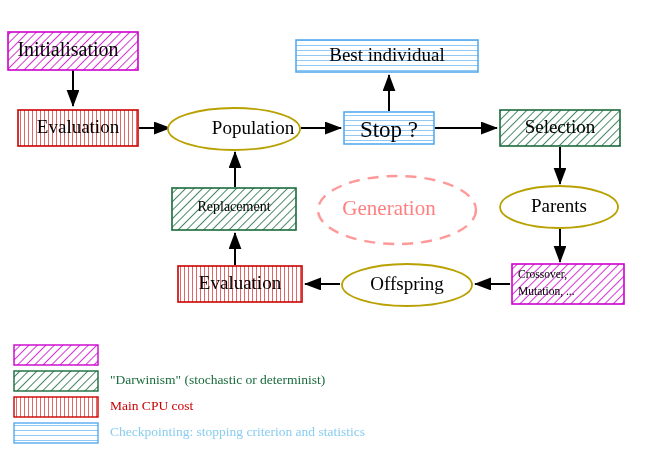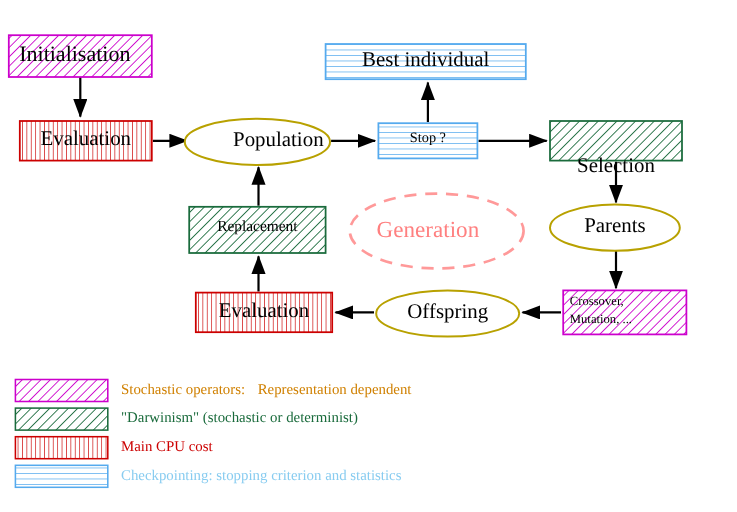--- a/index.html
+++ b/index.html
@@ -110,43 +110,39 @@
 </svg>
 
 <div class="node-label" style="left:8px;top:38px;width:120px;font-size:20px;">Initialisation</div>
 
 <div class="node-label" style="left:18px;top:116px;width:120px;font-size:19px;">Evaluation</div>
 
 <div class="node-label" style="left:168px;top:117px;width:132px;font-size:19px;padding-left:19px;">Population</div>
 
 <div class="node-label" style="left:296px;top:44px;width:182px;font-size:19px;">Best individual</div>
 
-<div class="node-label" style="left:344px;top:117px;width:90px;font-size:13px;">Stop ?</div>
+<div class="node-label" style="left:344px;top:117px;width:90px;font-size:23px;">Stop ?</div>
 
-<div class="node-label" style="left:500px;top:116px;width:120px;font-size:19px;margin-top:24px;">Selection</div>
+<div class="node-label" style="left:500px;top:116px;width:120px;font-size:19px;">Selection</div>
 
 <div class="node-label" style="left:500px;top:195px;width:118px;font-size:19px;">Parents</div>
 
 <div class="node-label" style="left:342px;top:273px;width:130px;font-size:19px;">Offspring</div>
 
 <div class="node-label" style="left:514px;top:266px;width:112px;font-size:11.5px;text-align:left;line-height:1.45;padding-left:4px;">
   <span style="white-space:pre-line;">Crossover,
 Mutation, ...</span>
 </div>
 
 <div class="node-label" style="left:178px;top:272px;width:124px;font-size:19px;">Evaluation</div>
 
 <div class="node-label" style="left:172px;top:199px;width:124px;font-size:14px;">Replacement</div>
 
 <div class="node-label" style="left:310px;top:196px;width:158px;font-size:21px;color:#ff8080;text-align:center;">Generation</div>
 
-<div class="legend-label" style="left:110px;top:346px;">
-  <span style="color:#d08000;">Stochastic operators:</span>
-  <span style="color:#d08000;margin-left:8px;">Representation dependent</span>
-</div>
 
 <div class="legend-label" style="left:110px;top:372px;color:#1a6b3c;">"Darwinism" (stochastic or determinist)</div>
 
 <div class="legend-label" style="left:110px;top:398px;color:#cc0000;">Main CPU cost</div>
 
 <div class="legend-label" style="left:110px;top:424px;color:#88ccf0;">Checkpointing: stopping criterion and statistics</div>
 
 </div>
 
 </body></html>

